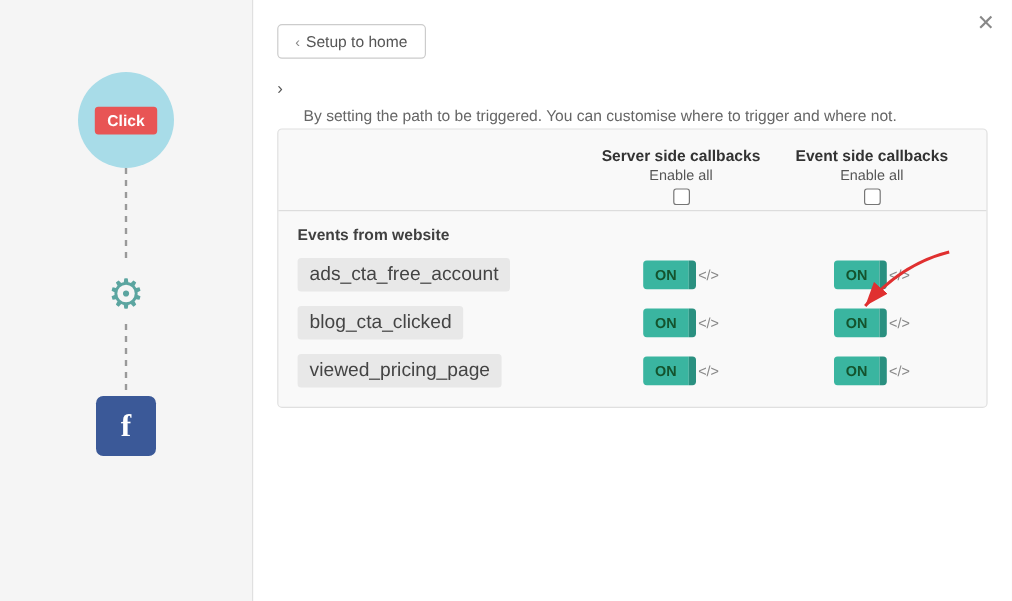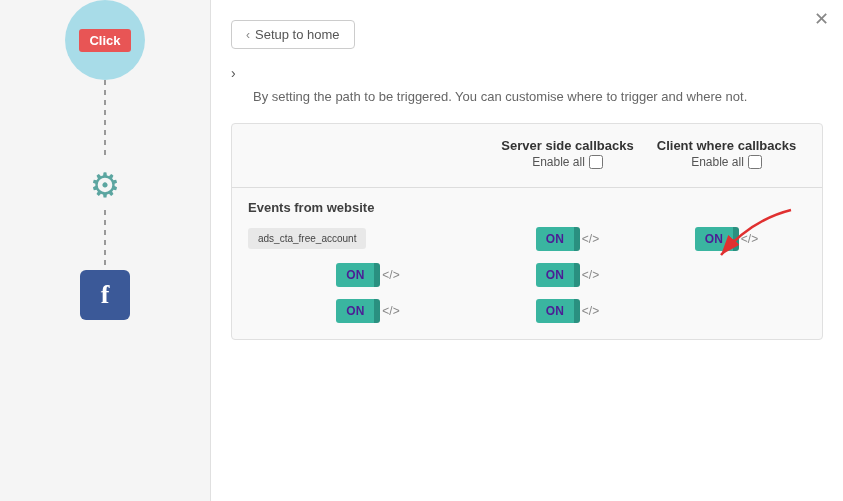--- a/index.html
+++ b/index.html
@@ -13,20 +13,21 @@
     }
 
     
     .sidebar {
       width: 210px;
       min-width: 210px;
       background: #f5f5f5;
       display: flex;
       flex-direction: column;
       align-items: center;
+      padding-top: 60px;
       position: relative;
     }
 
     .click-circle {
       width: 80px;
       height: 80px;
       border-radius: 50%;
       background: #a8dce8;
       display: flex;
       align-items: center;
@@ -144,37 +145,36 @@
     .section-title {
       font-size: 16px;
       font-weight: bold;
       color: #333;
     }
 
     .section-desc {
       font-size: 13px;
       color: #666;
       margin-left: 22px;
-      margin-bottom: 16px;
       line-height: 1.5;
     }
 
     
     .table-container {
       background: #f9f9f9;
       border: 1px solid #e0e0e0;
       border-radius: 4px;
       padding: 0 0 10px 0;
       margin-bottom: 10px;
     }
 
     .table-header {
       display: grid;
       grid-template-columns: 240px 1fr 1fr;
-      padding: 14px 16px 18px 16px;
+      padding: 14px 16px 4px 16px;
       border-bottom: 1px solid #ddd;
     }
 
     .col-header {
       text-align: center;
     }
 
     .col-header-title {
       font-size: 13px;
       font-weight: bold;
@@ -183,20 +183,21 @@
     }
 
     .col-header-sub {
       font-size: 12px;
       color: #555;
       display: flex;
       align-items: center;
       justify-content: center;
       gap: 4px;
       margin-top: 2px;
+      flex-direction: column;
     }
 
     .checkbox-small {
       width: 14px;
       height: 14px;
       cursor: pointer;
     }
 
     .section-label {
       font-size: 13px;
@@ -207,39 +208,39 @@
 
     
     .event-row {
       display: grid;
       grid-template-columns: 240px 1fr 1fr;
       align-items: center;
       padding: 6px 16px;
     }
 
     .event-name {
-      font-size: 10px;
+      font-size: 16px;
       color: #444;
       background: #e8e8e8;
       padding: 5px 10px;
       border-radius: 3px;
       display: inline-block;
       width: fit-content;
     }
 
     .event-controls {
       display: flex;
       align-items: center;
       justify-content: center;
       gap: 8px;
     }
 
     .on-btn {
       background: #3ab5a0;
-      color: #4c1d95;
+      color: #14532d;
       font-size: 12px;
       font-weight: bold;
       padding: 5px 10px;
       border: none;
       border-radius: 3px 0 0 3px;
       cursor: pointer;
       position: relative;
     }
 
     .on-btn::after {
@@ -319,21 +320,21 @@
     <div class="table-header">
       <div></div>
       <div class="col-header">
         <span class="col-header-title">Server side callbacks</span>
         <div class="col-header-sub">
           <span>Enable all</span>
           <input type="checkbox" class="checkbox-small" style="">
         </div>
       </div>
       <div class="col-header">
-        <span class="col-header-title">Client where callbacks</span>
+        <span class="col-header-title">Event side callbacks</span>
         <div class="col-header-sub">
           <span>Enable all</span>
           <input type="checkbox" class="checkbox-small" style="">
         </div>
       </div>
     </div>
 
     <div class="section-label">Events from website</div>
 
     <div class="event-row">
@@ -346,35 +347,37 @@
       </div>
       <div class="event-controls">
         <div class="on-btn-wrapper">
           <button class="on-btn">ON</button>
         </div>
         <span class="code-icon">&lt;/&gt;</span>
       </div>
     </div>
 
     <div class="event-row">
+      <span class="event-name">blog_cta_clicked</span>
       <div class="event-controls">
         <div class="on-btn-wrapper">
           <button class="on-btn">ON</button>
         </div>
         <span class="code-icon">&lt;/&gt;</span>
       </div>
       <div class="event-controls">
         <div class="on-btn-wrapper">
           <button class="on-btn">ON</button>
         </div>
         <span class="code-icon">&lt;/&gt;</span>
       </div>
     </div>
 
     <div class="event-row">
+      <span class="event-name">viewed_pricing_page</span>
       <div class="event-controls">
         <div class="on-btn-wrapper">
           <button class="on-btn">ON</button>
         </div>
         <span class="code-icon">&lt;/&gt;</span>
       </div>
       <div class="event-controls">
         <div class="on-btn-wrapper">
           <button class="on-btn">ON</button>
         </div>

